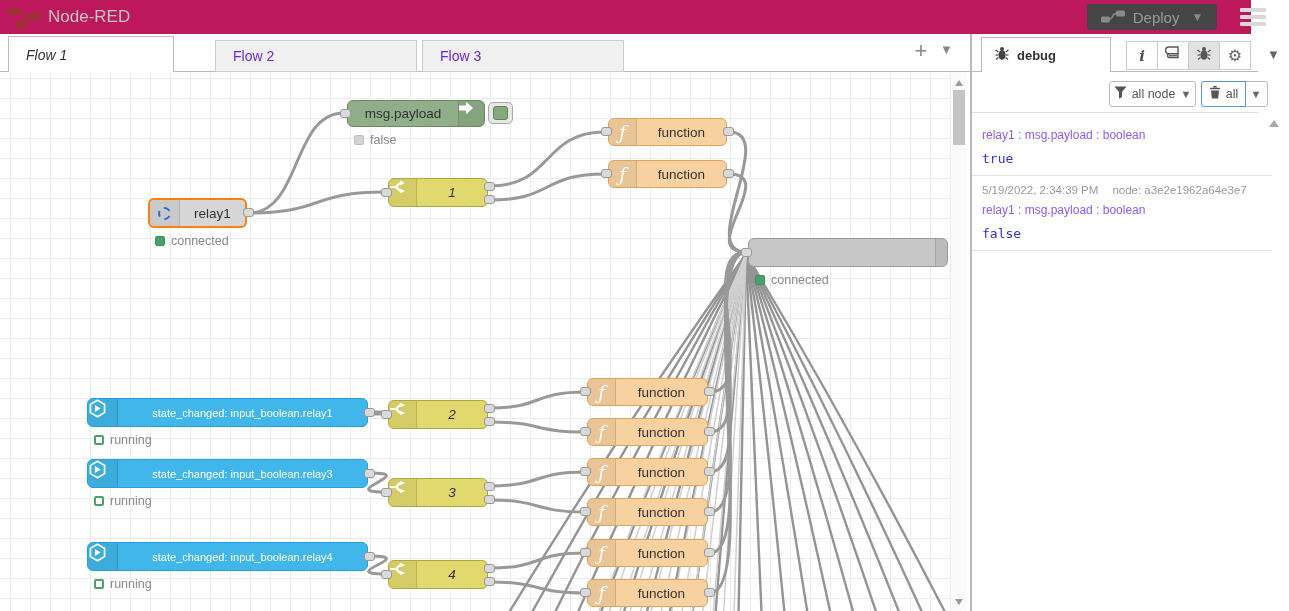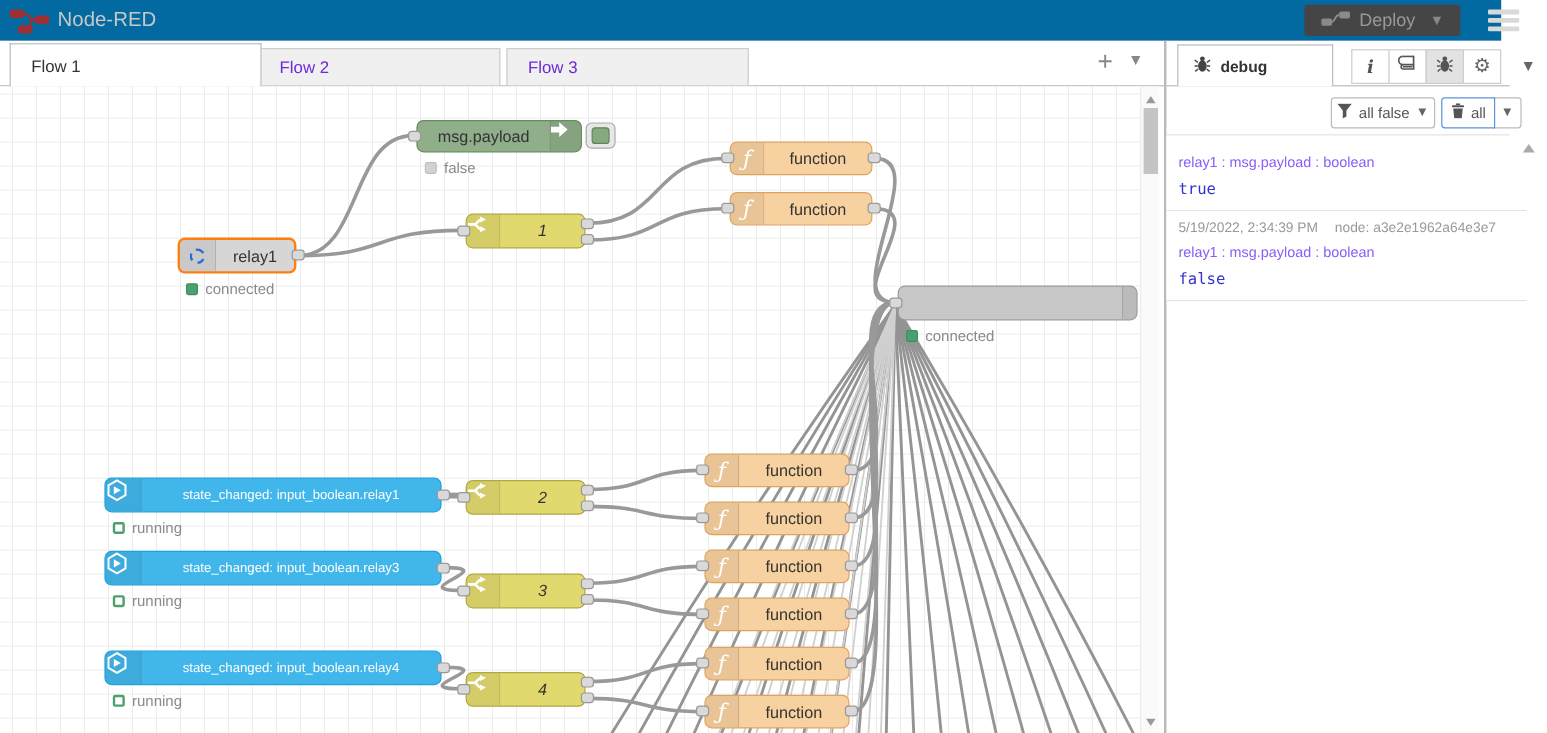--- a/index.html
+++ b/index.html
@@ -1,20 +1,20 @@
 <!DOCTYPE html>
 <html><head>
 <meta charset="utf-8">
 <style>
   * { box-sizing: border-box; margin: 0; padding: 0; }
   html,body { width:1289px; height:611px; overflow:hidden; font-family:"Liberation Sans",sans-serif; background:#fff; }
   .app { position:relative; width:1289px; height:611px; }
 
   
-  .hdr { position:absolute; left:0; top:0; width:1251px; height:34px; background:#0369a1; }
+  .hdr { position:absolute; left:0; top:0; width:1251px; height:34px; background:#be185d; }
   .hdr .logo { position:absolute; left:8px; top:5px; }
   .hdr .title { position:absolute; left:48px; top:7px; color:#c7c7c7; font-size:17px; }
   .deploy { position:absolute; left:1087px; top:4px; width:130px; height:26px; background:#454545; border-radius:3px;
             display:flex; align-items:center; justify-content:center; gap:8px; color:#999; font-size:15px; cursor:pointer; }
   .deploy .caret { color:#888; font-size:12px; margin-left:4px; }
   .burger { position:absolute; left:1240px; top:8px; width:30px; height:20px; cursor:pointer; }
   .burger div { width:26px; height:3.5px; background:#d9d9d9; border-radius:1px; margin-bottom:3.5px; }
 
   
   .tabbar { position:absolute; left:0; top:34px; width:970px; height:38px; background:#fff; border-bottom:1px solid #bbb; }
@@ -118,21 +118,21 @@
     </div>
     <div class="burger">
         <div></div>
         <div></div>
         <div></div>
       </div>
   </div>
 
   <div class="tabbar">
     <div id="flow-tabs">
-        <div class="ftab active" style="left: 8px; width: 210px;">Flow 1</div>
+        <div class="ftab active" style="left: 8px; width: 166px; font-style: italic;">Flow 1</div>
         <div class="ftab inactive" style="left: 215px; width: 202px;">Flow 2</div>
         <div class="ftab inactive" style="left: 422px; width: 202px;">Flow 3</div>
       </div>
     <div class="tab-plus">+</div>
     <div class="tab-caret">▼</div>
   </div>
 
   <div class="canvas">
     <svg id="wires" width="950" height="539" viewBox="0 72 950 539">
         <path d="M 508 614 Q 627 420 746 254" fill="none" stroke="#949494" stroke-width="2.4"></path>
@@ -446,21 +446,21 @@
     </div>
     <div class="side-caret">▼</div>
 
     <div class="side-toolbar-line"></div>
     <div class="tb-btn" id="filterBtn">
       <span>
         <svg width="13" height="13" viewBox="0 0 13 13">
             <path d="M0.5 0.5 H12.5 L8 6 V11 L5 12.8 V6 Z" fill="#555"></path>
           </svg>
       </span>
-      <span>all false</span>
+      <span>all node</span>
       <span class="caret">▼</span>
     </div>
     <div class="tb-btn" id="clearBtn">
       <span>
         <svg width="12" height="13" viewBox="0 0 12 13">
           <rect x="4.2" y="0" width="3.6" height="1.6" rx="0.5" fill="#555"></rect>
           <rect x="1" y="1.8" width="10" height="1.5" rx="0.5" fill="#555"></rect>
           <path d="M2 4.4 H10 L9.1 12.5 H2.9 Z" fill="#555"></path>
         </svg>
       </span>

